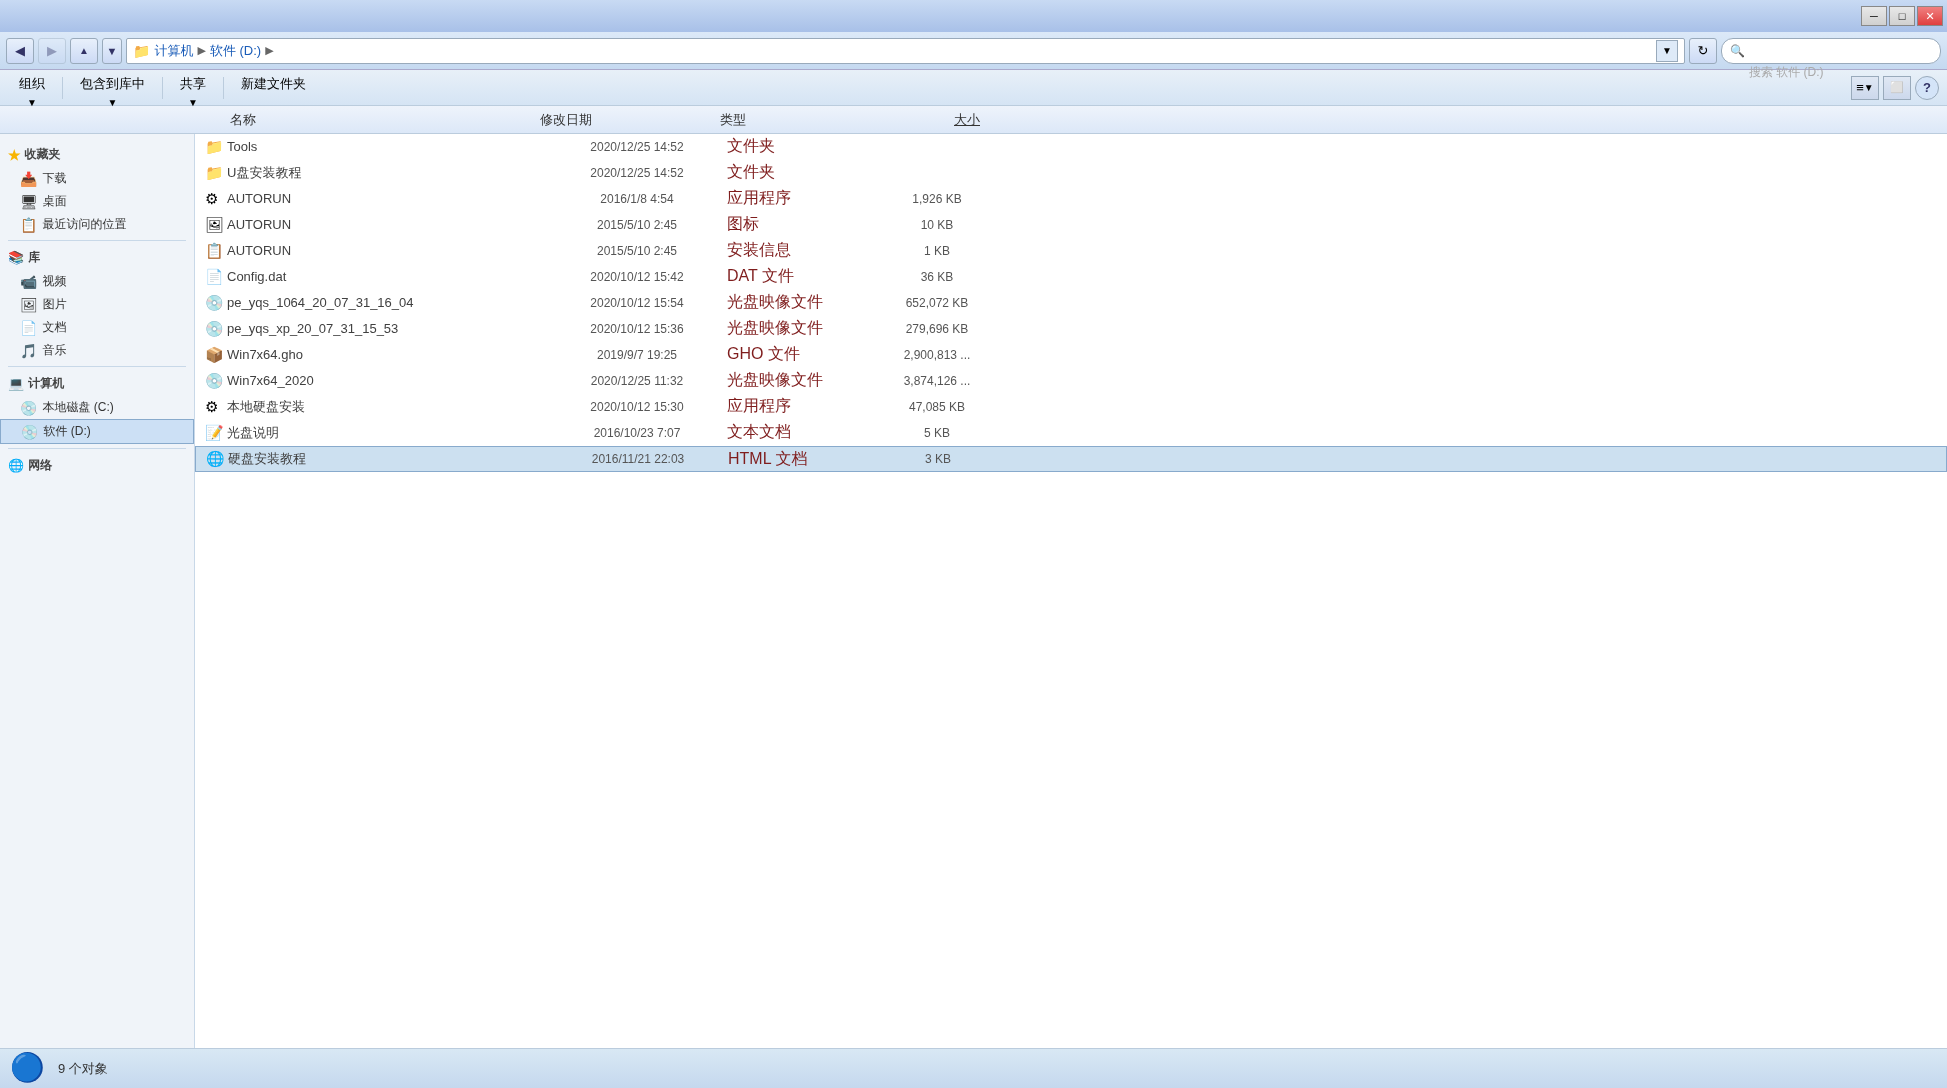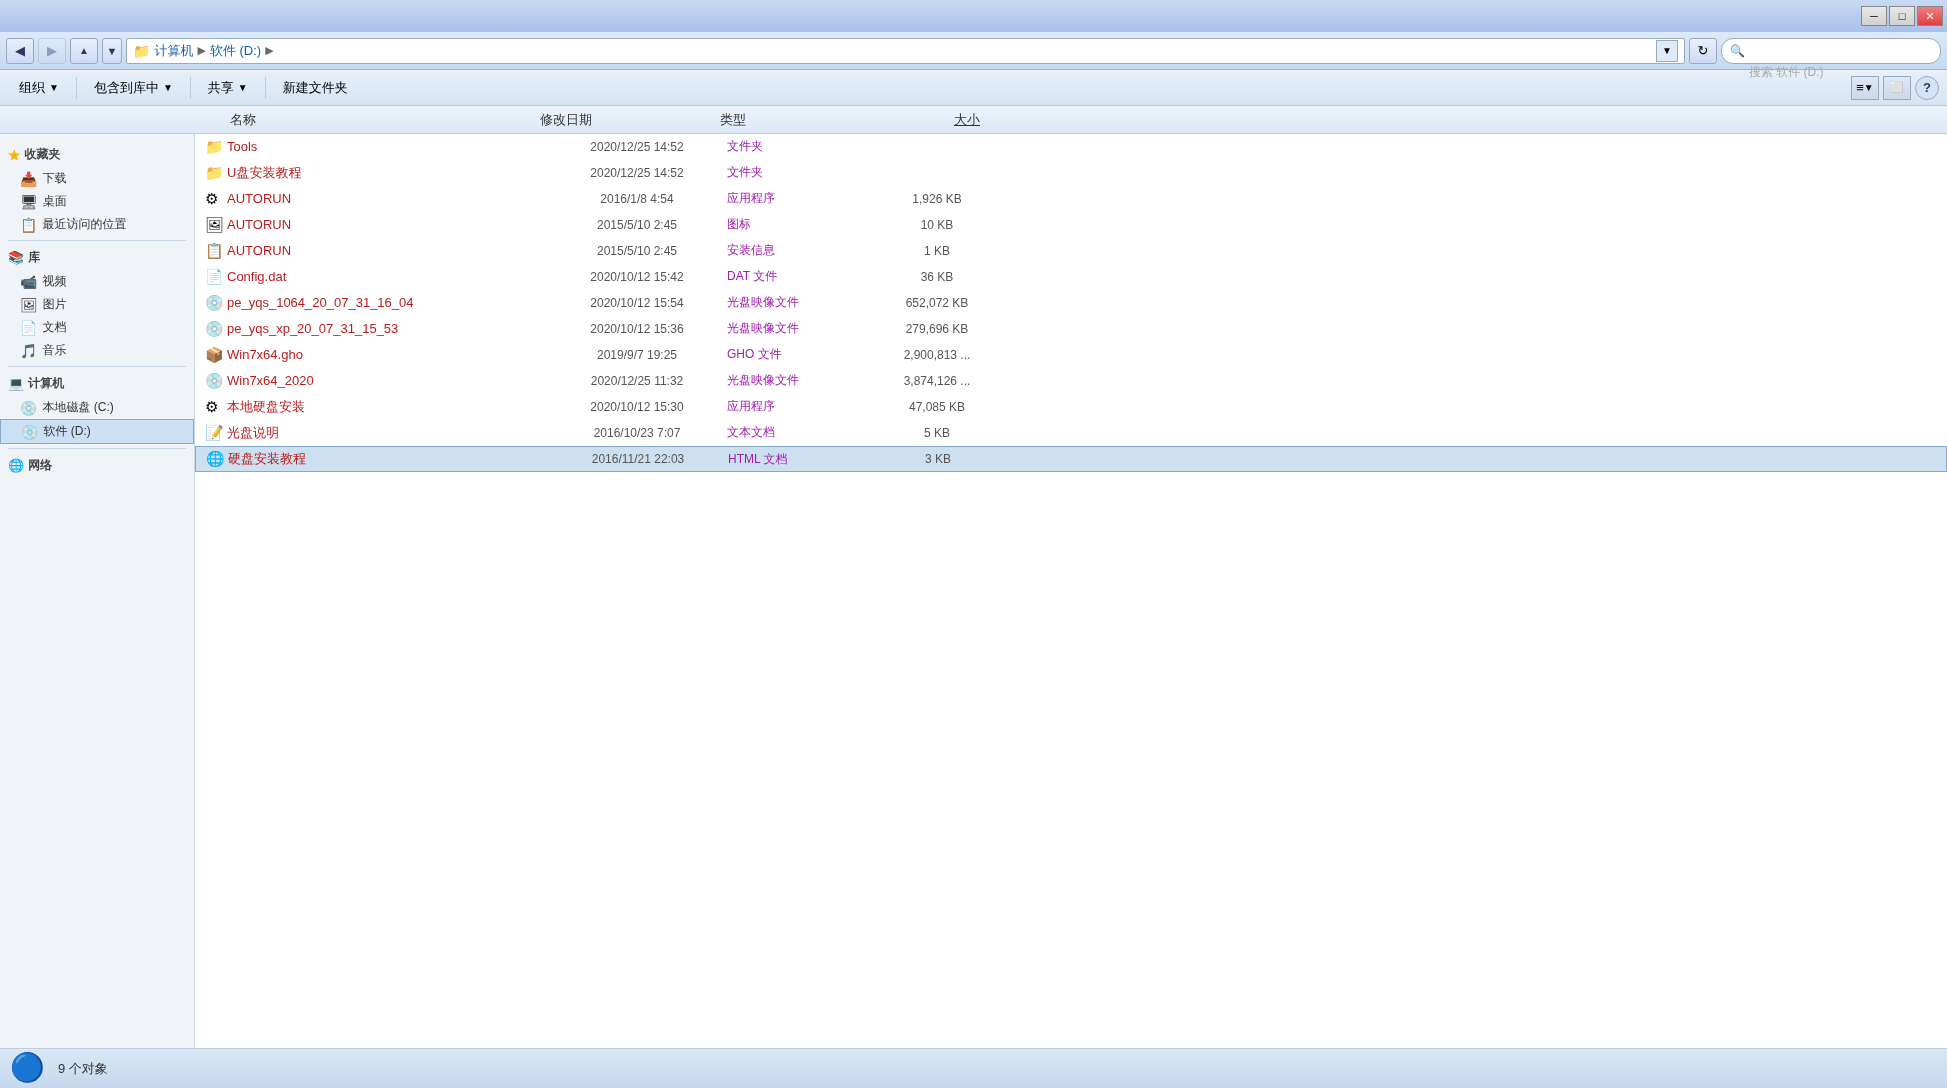--- a/index.html
+++ b/index.html
@@ -129,20 +129,21 @@
       height: 28px;
       padding: 0 10px;
       background: transparent;
       border: 1px solid transparent;
       border-radius: 3px;
       cursor: pointer;
       font-size: 13px;
       display: flex;
       align-items: center;
       gap: 4px;
+      flex-direction: column;
     }
     .toolbar-sep { width: 1px; height: 22px; background: #bcd; margin: 0 4px; }
     .toolbar-right {
       margin-left: auto;
       display: flex;
       align-items: center;
       gap: 4px;
     }
     .view-btn {
       width: 28px;
@@ -245,23 +246,23 @@
       height: 26px;
       padding-left: 10px;
       border-bottom: 1px solid transparent;
       cursor: pointer;
     }
     .file-row.selected {
       background: #cce0f0;
       border: 1px solid #88aacc;
     }
     .file-icon { width: 22px; font-size: 15px; flex-shrink: 0; }
-    .file-name { width: 320px; font-size: 13px; color: #b91c1c; overflow: hidden; white-space: nowrap; }
+    .file-name { width: 320px; font-size: 13px; color: #404040; overflow: hidden; white-space: nowrap; }
     .file-date { width: 180px; font-size: 12px; color: #555; text-align: center; }
-    .file-type { width: 160px; font-size: 12px; color: #a21caf; }
+    .file-type { width: 160px; font-size: 16px; color: #7f1d1d; }
     .file-size { width: 120px; font-size: 12px; color: #555; text-align: center; padding-right: 20px; }
 
     
     .statusbar {
       height: 40px;
       background: linear-gradient(to bottom, #d8e8f4, #c5d8ee);
       border-top: 1px solid #bcd;
       display: flex;
       align-items: center;
       padding: 0 10px;

